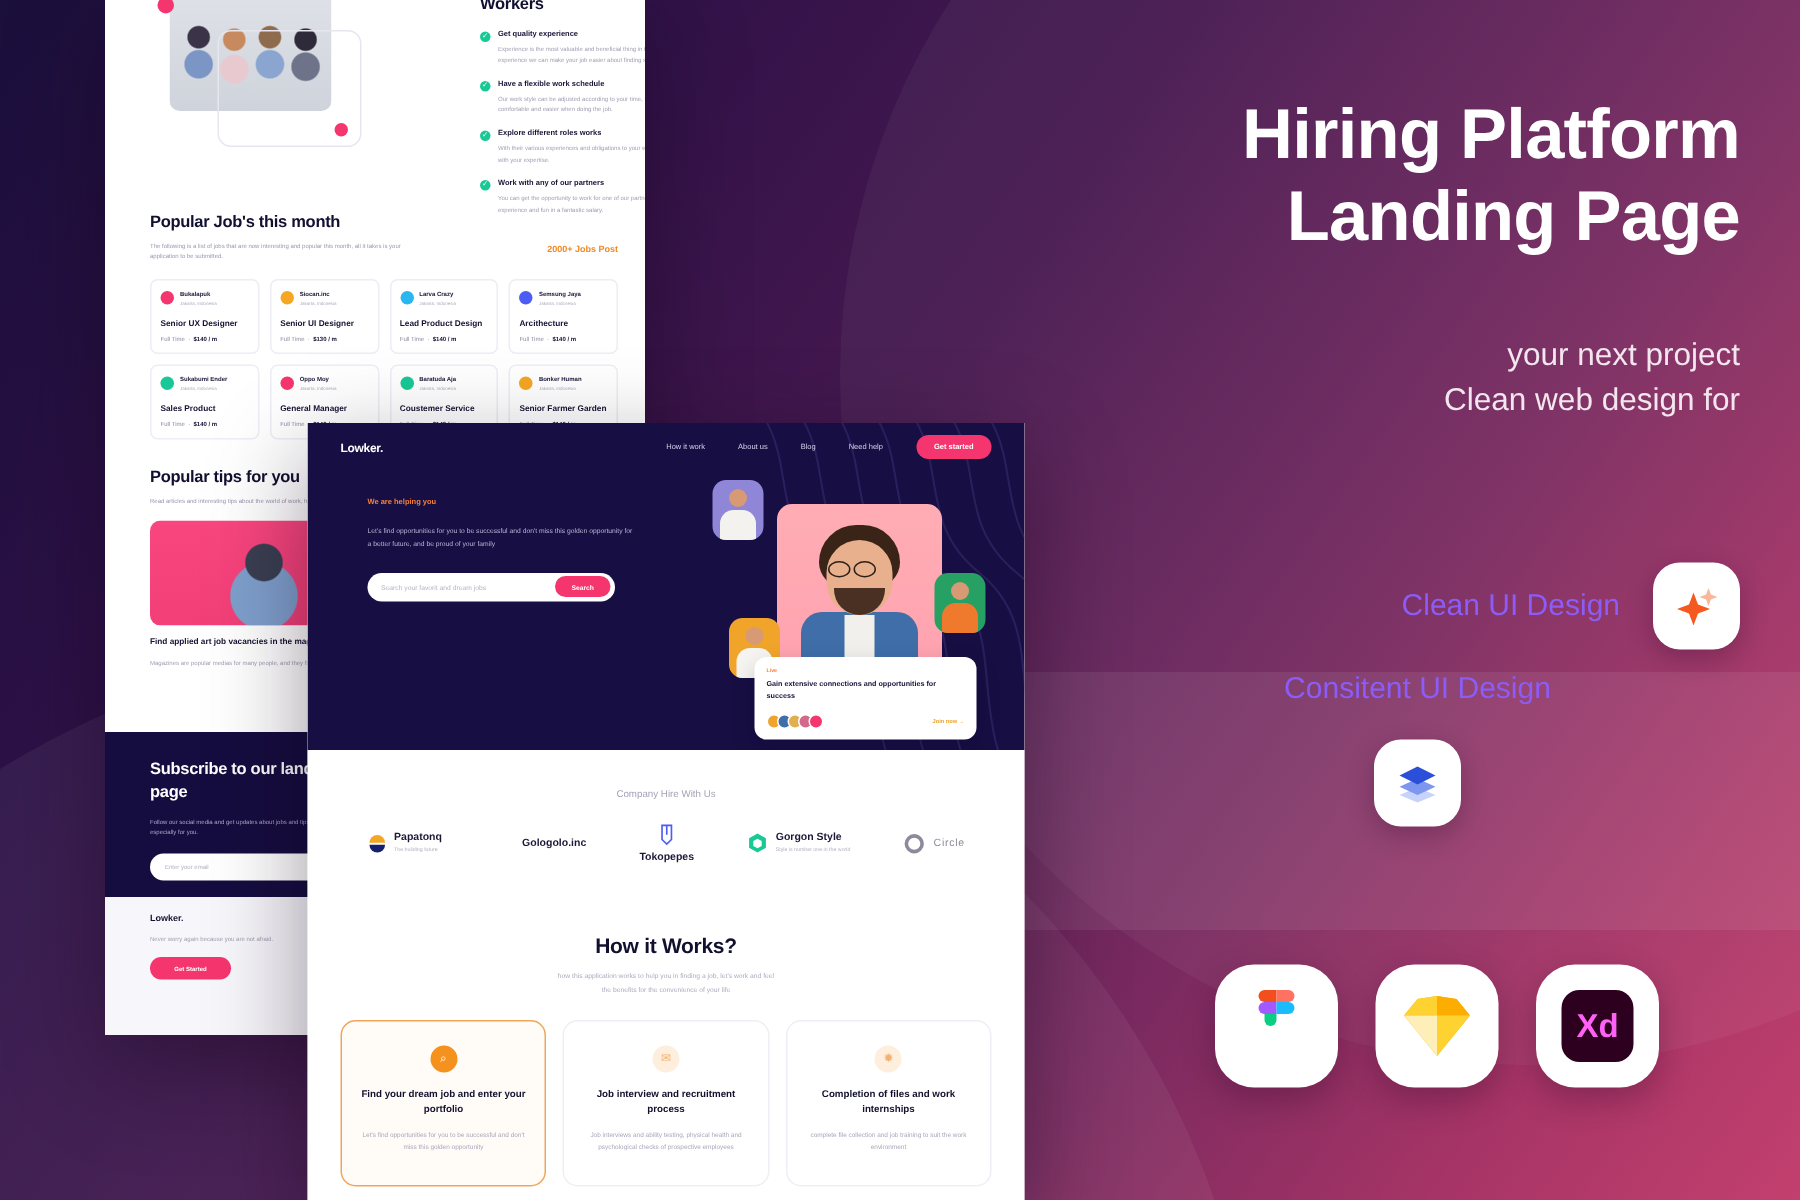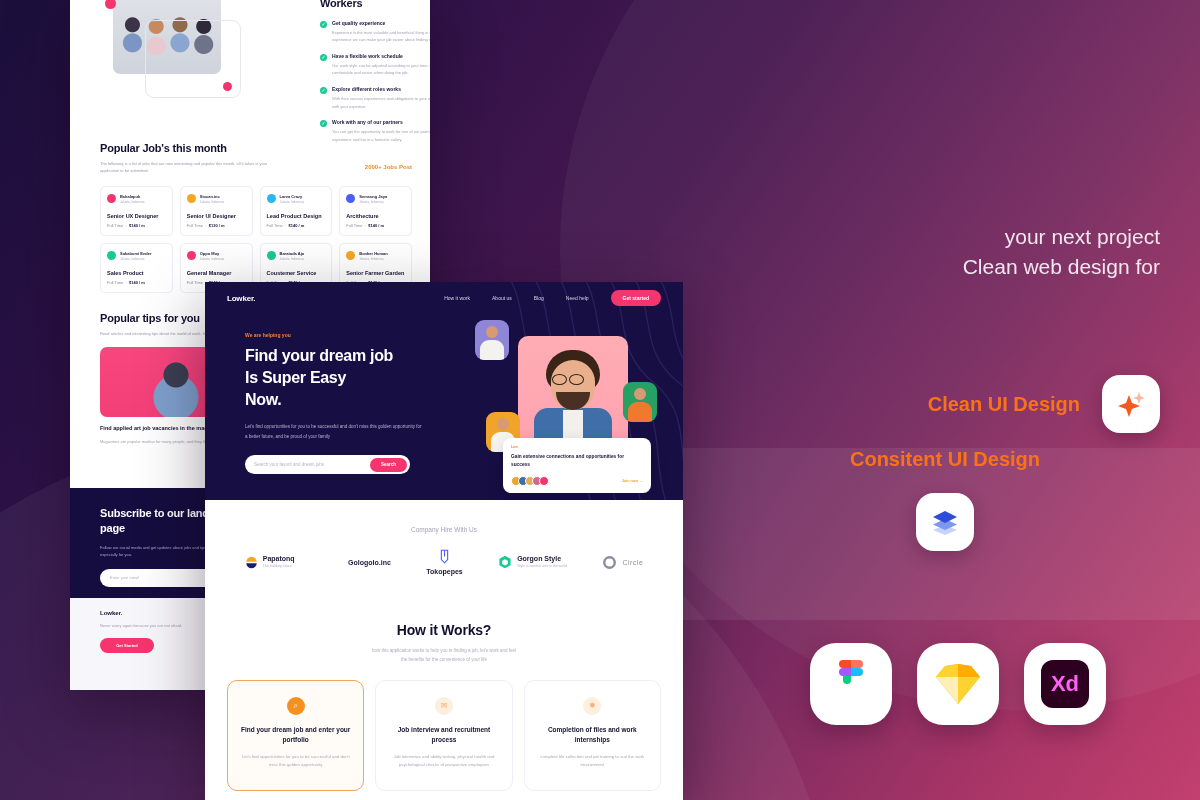--- a/index.html
+++ b/index.html
@@ -46,21 +46,21 @@
   .promo-sub {
     position:absolute; left:40px; top:222px; width:390px;
     text-align:right; color:#f3e6ee;
     font-size:21px; line-height:1.45; font-weight:400;
   }
 
   .feature {
     position:absolute; display:flex; align-items:center;
     justify-content:flex-end; gap:22px; width:430px;
   }
-  .feature-label { color:#f97316; font-size:20px; font-weight:700; white-space:nowrap; }
+  .feature-label { color:#8b5cf6; font-size:20px; font-weight:400; white-space:nowrap; }
   .feature-badge {
     width:58px; height:58px; border-radius:18px; background:#fff;
     display:flex; align-items:center; justify-content:center;
     box-shadow:0 6px 18px rgba(40,5,35,0.28); flex:0 0 auto;
   }
   #feature-0 { left:0; top:375px; }
   #feature-1 { left:0; top:448px;flex-direction:column; }
 
   #apps { position:absolute; left:80px; top:643px; display:flex; gap:25px;align-items:flex-end; }
   .app-badge {
@@ -458,25 +458,20 @@
         <span class="fm-link">How it work</span>
         <span class="fm-link">About us</span>
         <span class="fm-link">Blog</span>
         <span class="fm-link">Need help</span>
       </div>
       <div id="fm-cta">Get started</div>
     </div>
 
     <div id="fm-hero-copy">
       <div id="fm-eyebrow">We are helping you</div>
-      <div id="fm-h1">
-        <div>Find your dream job</div>
-        <div>Is Super Easy</div>
-        <div>Now.</div>
-      </div>
       <div id="fm-hero-desc">Let's find opportunities for you to be successful and don't miss this golden opportunity for a better future, and be proud of your family</div>
       <div id="fm-search">
         <span id="fm-search-ph">Search your favorit and dream jobs</span>
         <span id="fm-search-btn">Search</span>
       </div>
     </div>
 
     <div id="fm-art">
       <div class="fm-thumb" id="fm-thumb-1">
         <div class="fm-thumb-head"></div>
@@ -588,20 +583,24 @@
       <div class="fm-card">
         <div class="fm-card-icon">✹</div>
         <div class="fm-card-title">Completion of files and work internships</div>
         <div class="fm-card-desc">complete file collection and job training to suit the work environment</div>
       </div>
     </div>
   </div>
 </div>
 
 <div id="promo">
+  <div class="promo-title">
+    <div>Hiring Platform</div>
+    <div>Landing Page</div>
+  </div>
   <div class="promo-sub">
     <div>your next project</div>
     <div>Clean web design for</div>
   </div>
 
   <div class="feature" id="feature-0">
     <span class="feature-label">Clean UI Design</span>
     <span class="feature-badge">
       <svg width="30" height="30" viewBox="0 0 30 30">
         <path d="M13 6 L16 14 L24 17 L16 20 L13 28 L10 20 L2 17 L10 14 Z" fill="#f4591f"></path>

